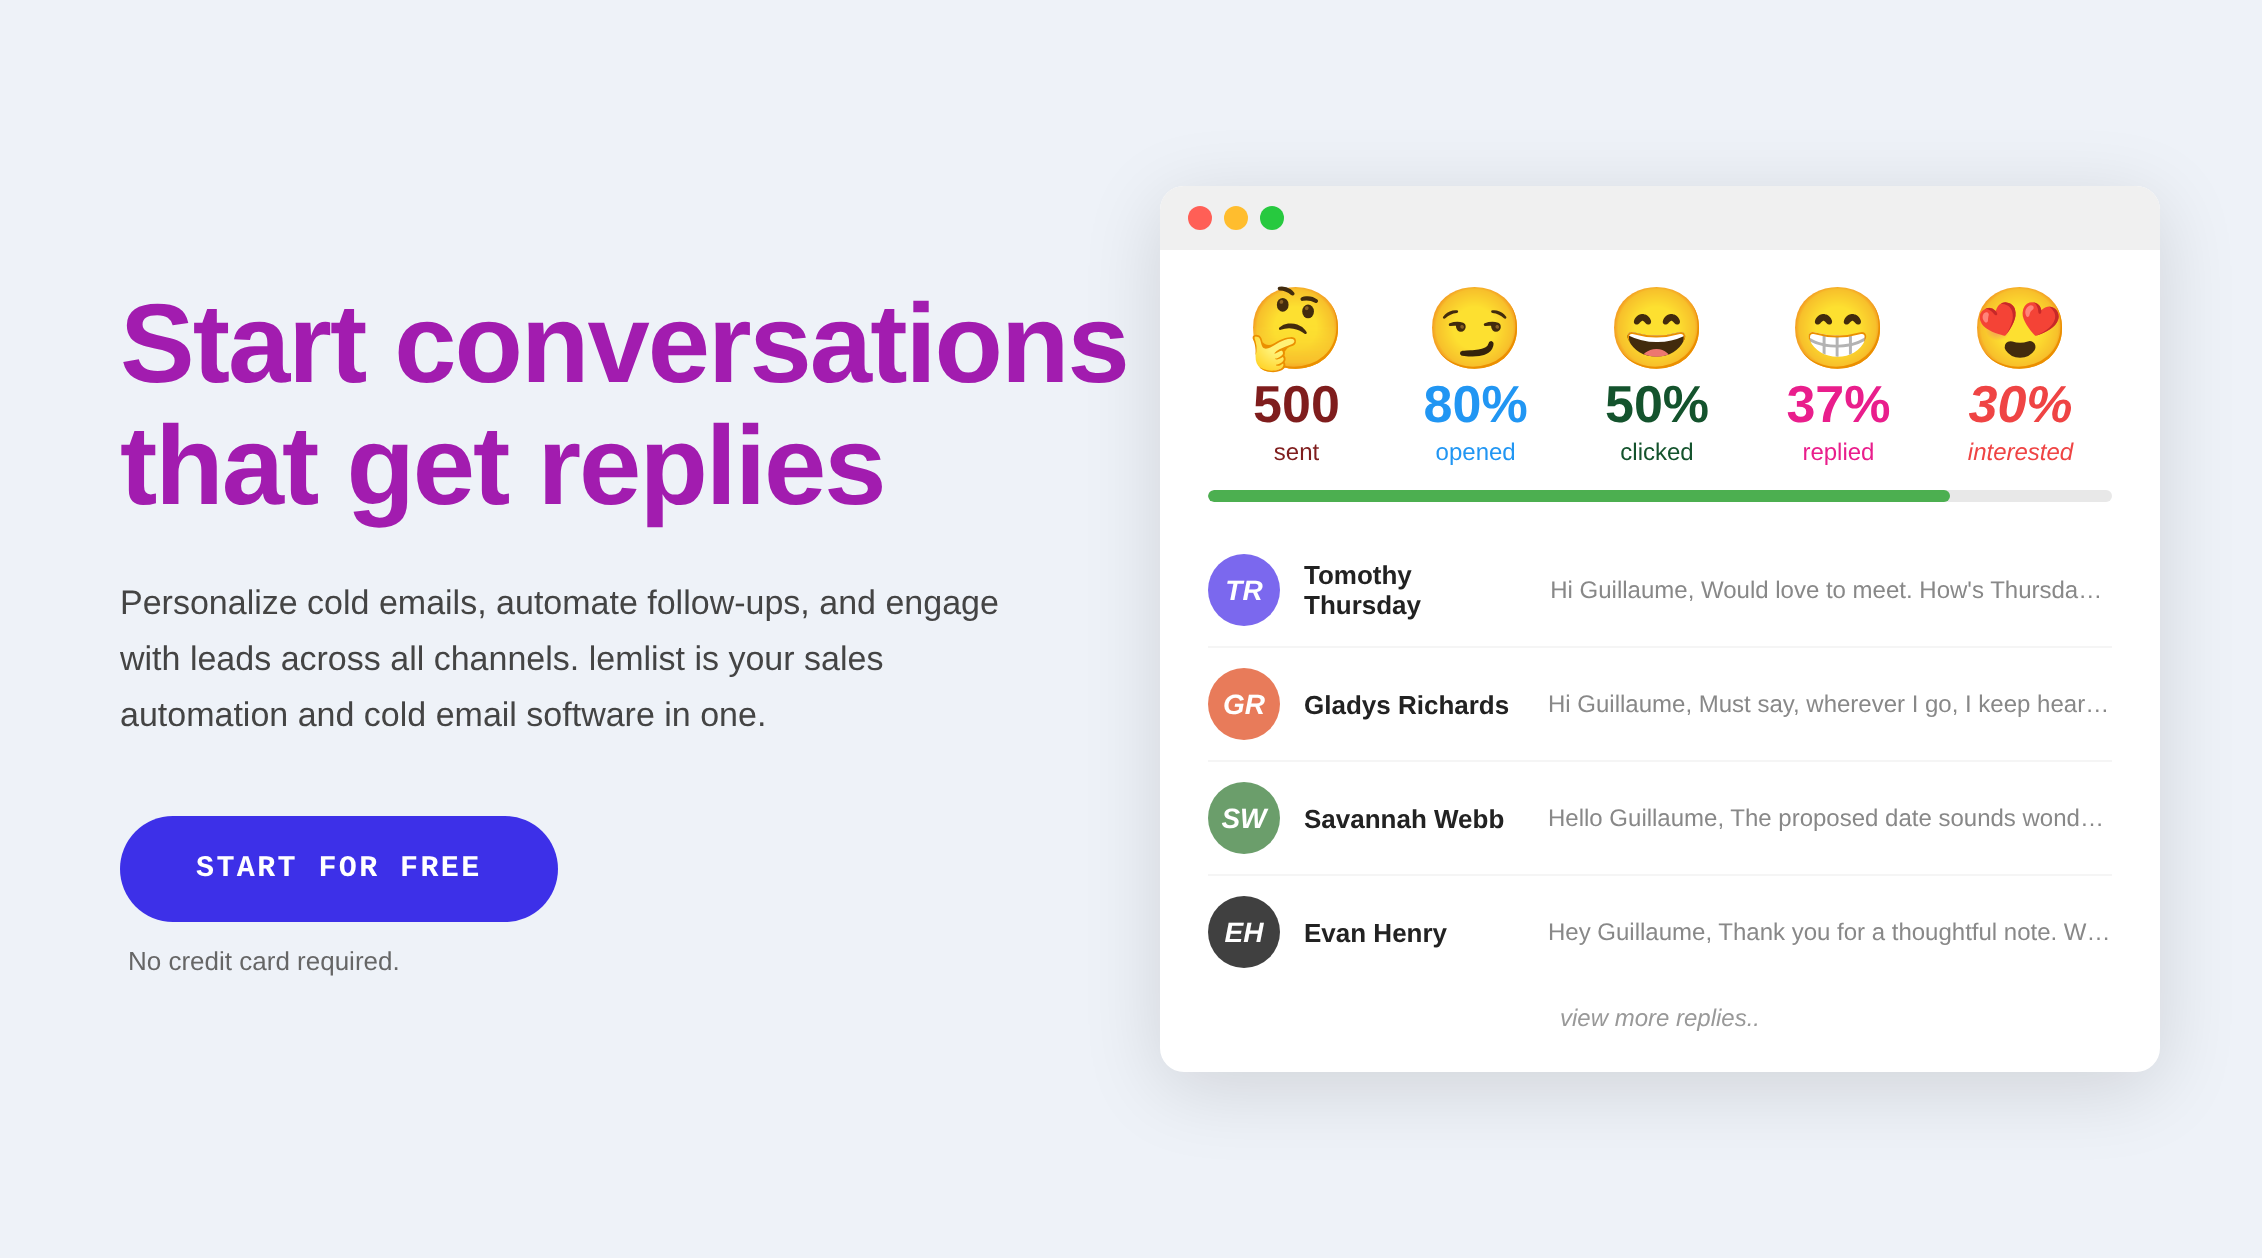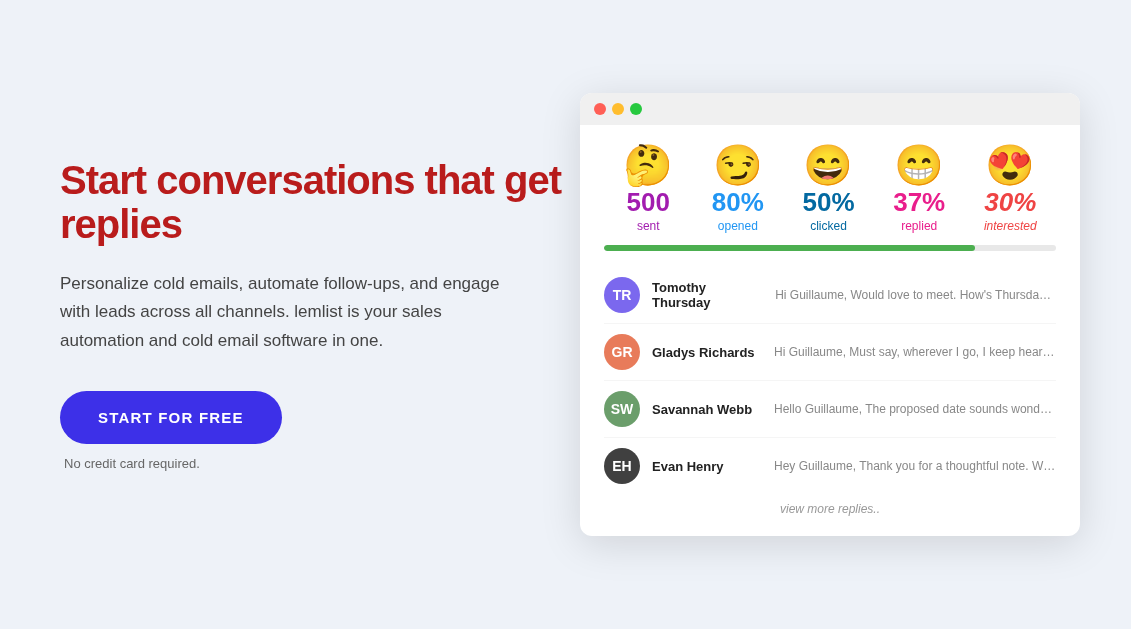--- a/index.html
+++ b/index.html
@@ -22,23 +22,23 @@
       justify-content: space-between;
       padding: 40px 60px 40px 60px;
     }
 
     .left-section {
       flex: 0 0 auto;
       max-width: 520px;
     }
 
     .headline {
-      font-size: 40px;
+      font-size: 56px;
       font-weight: 800;
-      color: #b91c1c;
+      color: #a21caf;
       line-height: 1.1;
       margin-bottom: 24px;
       letter-spacing: -1px;
     }
 
     .subheadline {
       font-size: 17px;
       color: #444;
       line-height: 1.65;
       margin-bottom: 36px;
@@ -51,20 +51,21 @@
       border: none;
       border-radius: 50px;
       padding: 18px 38px;
       font-size: 15px;
       font-weight: 700;
       letter-spacing: 1.2px;
       cursor: pointer;
       text-transform: uppercase;
       display: inline-block;
       margin-bottom: 12px;
+      font-family: Liberation Mono, monospace;
     }
 
     .no-credit-card {
       font-size: 13px;
       color: #666;
       margin-left: 4px;
     }
 
     .right-section {
       flex: 0 0 auto;
@@ -125,23 +126,23 @@
       font-size: 26px;
       font-weight: 800;
       line-height: 1;
     }
 
     .stat-label {
       font-size: 12px;
       font-weight: 500;
     }
 
-    .color-green { color: #a21caf; }
+    .color-green { color: #7f1d1d; }
     .color-blue { color: #2196f3; }
-    .color-orange { color: #0369a1; }
+    .color-orange { color: #14532d; }
     .color-pink { color: #e91e8c; }
     .color-purple { color: #ef4444; font-style: italic; }
 
     .progress-bar-container {
       height: 6px;
       background: #e8e8e8;
       border-radius: 3px;
       margin: 12px 0 16px;
       overflow: hidden;
     }
@@ -176,20 +177,21 @@
       height: 36px;
       border-radius: 50%;
       flex-shrink: 0;
       overflow: hidden;
       display: flex;
       align-items: center;
       justify-content: center;
       font-size: 14px;
       font-weight: 700;
       color: #fff;
+      font-style: italic;
     }
 
     .avatar-1 { background: #7b68ee; }
     .avatar-2 { background: #e87b5a; }
     .avatar-3 { background: #6b9e6b; }
     .avatar-4 { background: #404040; }
 
     .reply-name {
       font-size: 13px;
       font-weight: 600;

